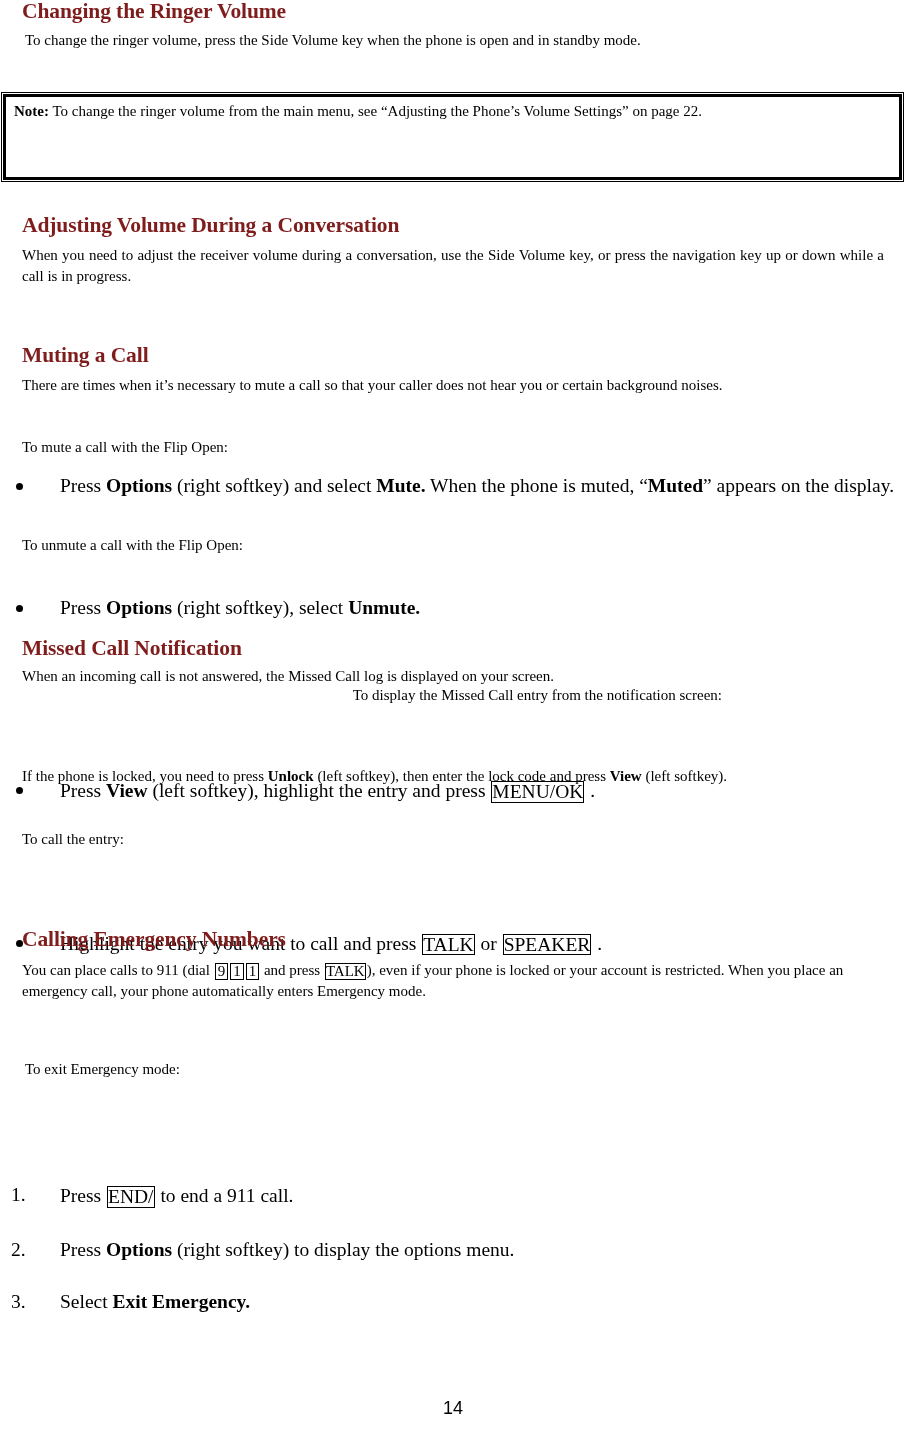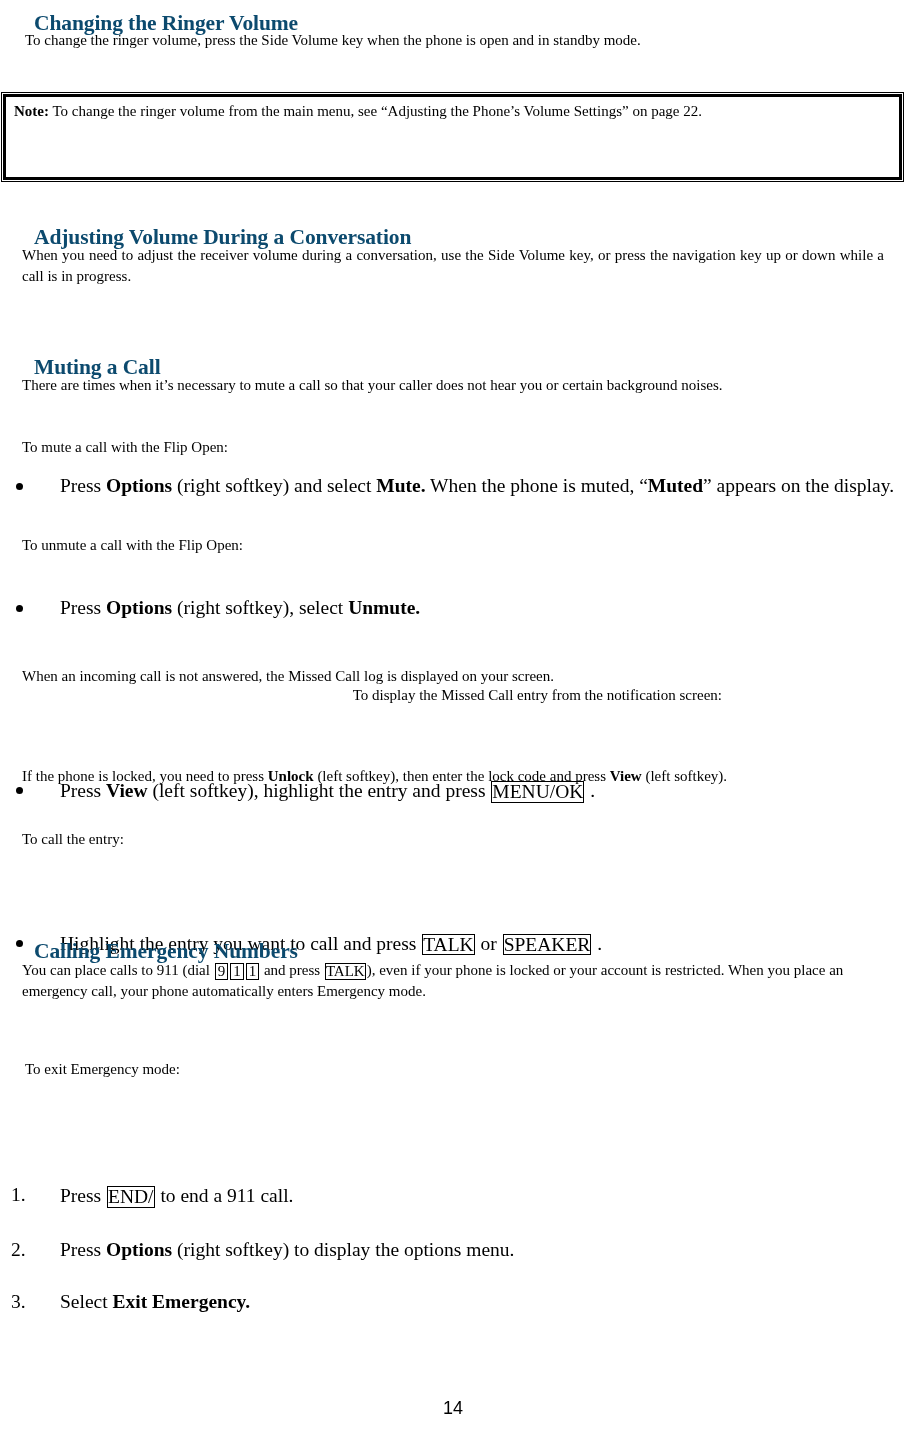--- a/index.html
+++ b/index.html
@@ -17,26 +17,26 @@
   }
   .page {
     position: relative;
     width: 906px;
     height: 1430px;
     box-sizing: border-box;
   }
 
   
   .h-red {
-    color: #0c4a6e;
+    color: #7f1d1d;
     font-weight: bold;
     font-size: 21.5px;
     line-height: 1.08;
     letter-spacing: -0.1px;
-    margin: 12px;
+    margin: 0;
     white-space: nowrap;
   }
 
   
   .body {
     font-size: 15px;
     line-height: 1.0;
     margin: 0;
   }
   .just { text-align: justify; text-justify: inter-word; }
@@ -139,20 +139,23 @@
     <span><span>Press </span><span class="b">Options</span><span> (right softkey) and select </span><span class="b">Mute.</span><span> When the phone is muted, “</span><span class="b">Muted</span><span>” appears on the display.</span></span>
   </div>
 
   <div class="blk body" style="left:22px; top:538px; width:600px;">To unmute a call with the Flip Open:</div>
 
   <div class="blk bullet-row" style="left:0px; top:570px; width:906px;">
     <span class="marker"><span class="dot"></span></span>
     <span><span>Press </span><span class="b">Options</span><span> (right softkey), select </span><span class="b">Unmute.</span></span>
   </div>
 
+  <div class="blk" style="left:22px; top:637px; width:870px;">
+    <div class="h-red">Missed Call Notification</div>
+  </div>
 
   <div class="blk body" style="left:22px; top:669px; width:880px;">When an incoming call is not answered, the Missed Call log is displayed on your screen.</div>
 
   <div class="blk body" style="left:22px; top:688px; width:700px;text-align:right;">To display the Missed Call entry from the notification screen:</div>
 
   <div class="blk bullet-row" style="left:0px; top:733px; width:906px;">
     <span class="marker"><span class="dot"></span></span>
     <span><span>Press </span><span class="b">View</span><span> (left softkey), highlight the entry and press </span><span class="key">MENU/OK</span><span> .</span></span>
   </div>
 

